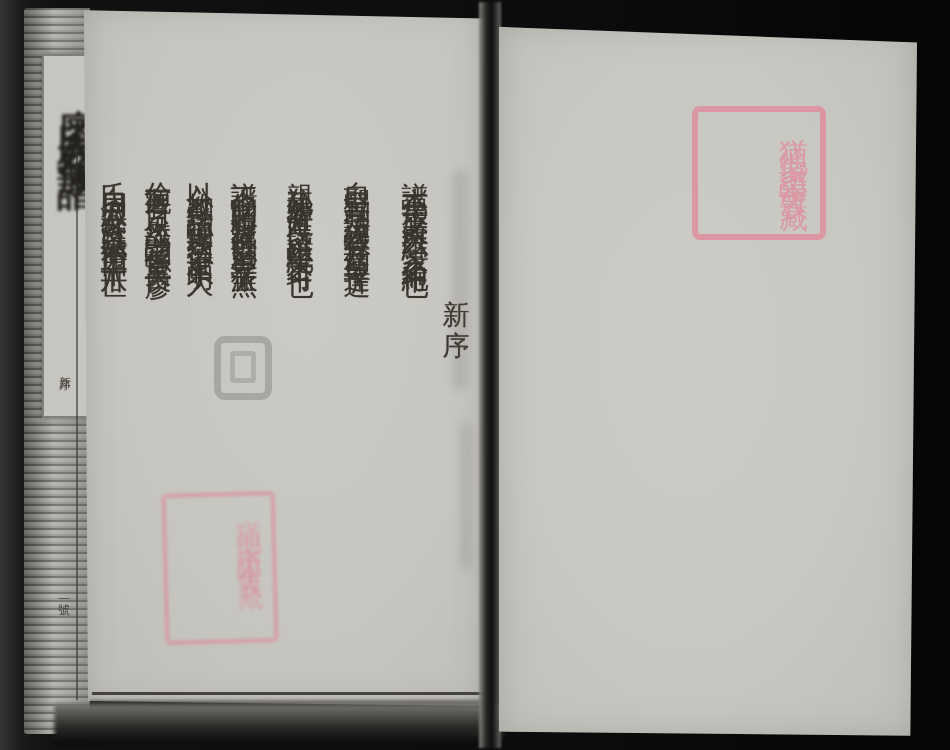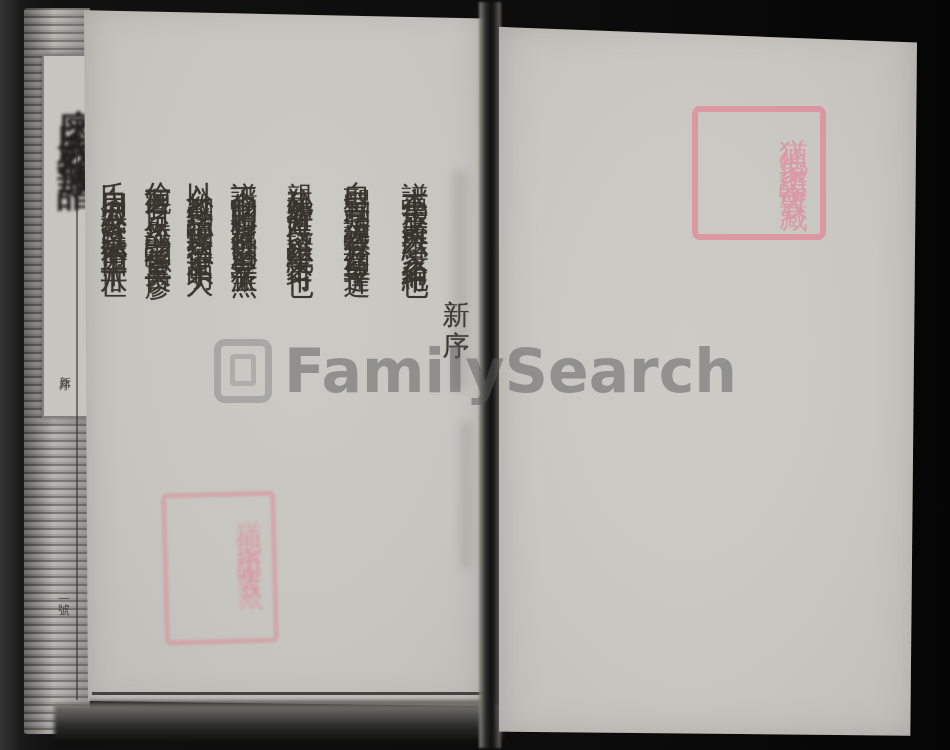--- a/index.html
+++ b/index.html
@@ -118,16 +118,15 @@
   <div class="under-shadow"></div>
 
   <div class="gutter"></div>
 
   <div class="page-right"></div>
 
   <div class="seal seal-red">猶他家譜學會攷藏</div>
 
   <div class="watermark">
     <div class="wm-logo"></div>
-    <div class="wm-text">FamilySearch</div>
   </div>
 
 </div>
 
 </body></html>

